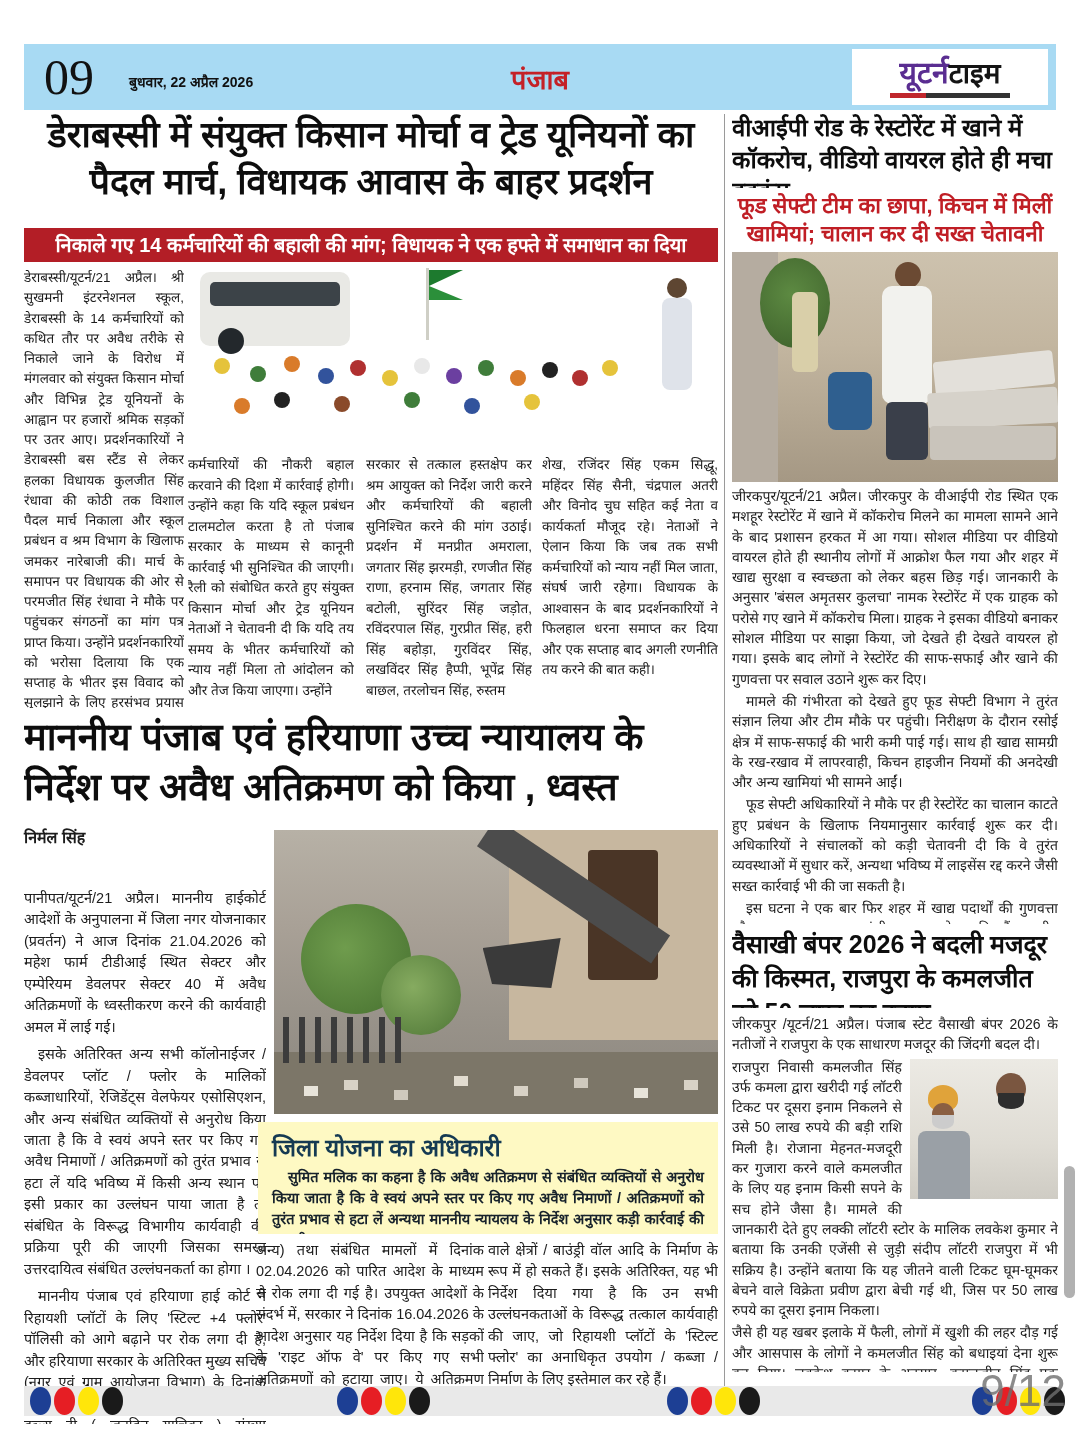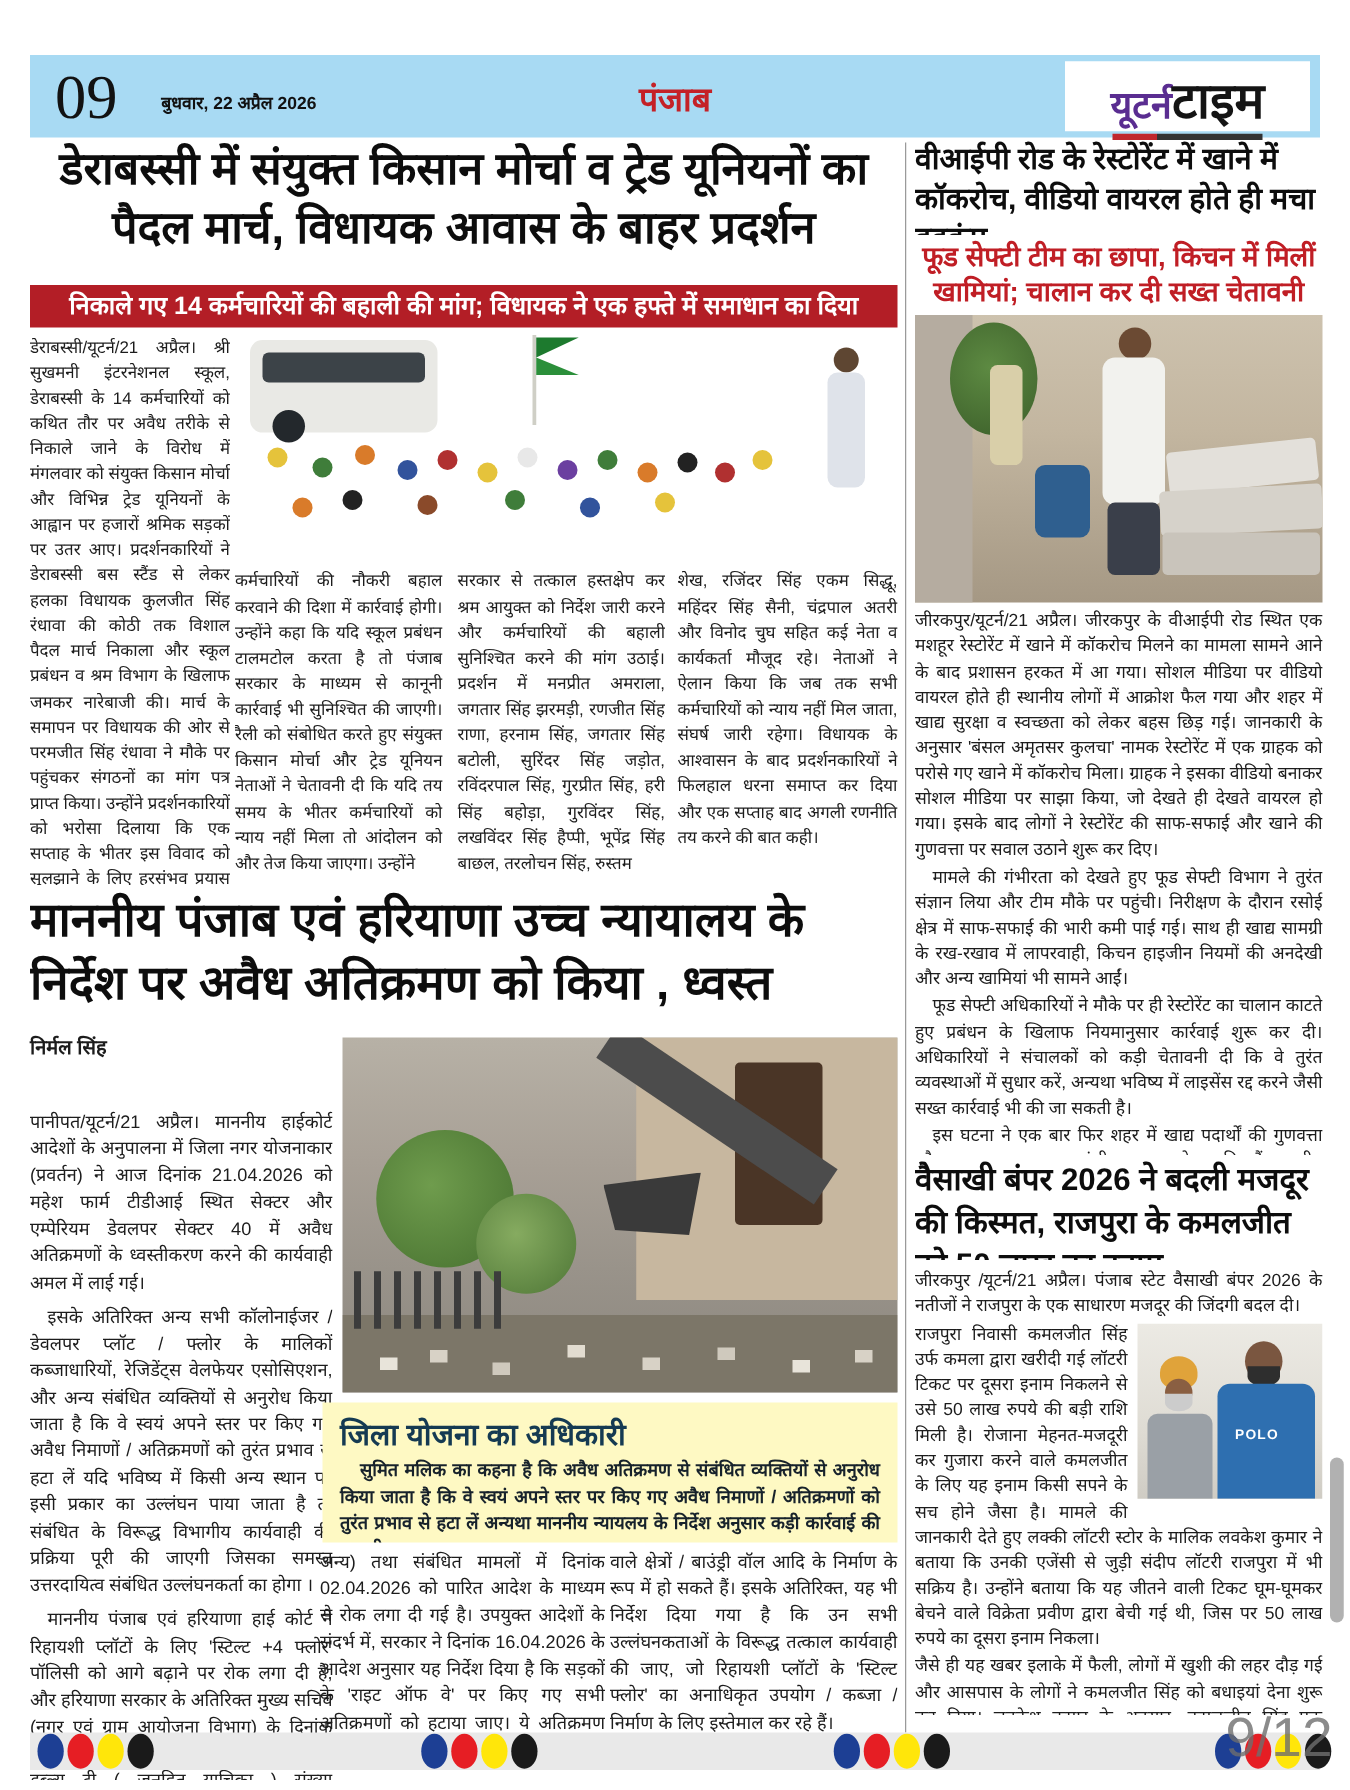--- a/index.html
+++ b/index.html
@@ -8,21 +8,21 @@
   
   .masthead{position:absolute;left:24px;top:44px;width:1032px;height:66px;background:#a8daf3;}
   .pageno{position:absolute;left:20px;top:2px;font-family:"Liberation Serif",serif;
           font-size:50px;font-weight:normal;color:#121212;line-height:62px;}
   .dateline{position:absolute;left:105px;top:28px;font-size:14px;font-weight:bold;color:#111;}
   .section{position:absolute;left:0;right:0;top:16px;text-align:center;font-size:27px;
            font-weight:bold;color:#c42127;}
   .logobox{position:absolute;right:8px;top:5px;width:196px;height:56px;background:#ffffff;
            text-align:center;padding-top:2px;box-sizing:border-box;}
   .logo1{font-size:30px;font-weight:bold;color:#5a2d91;}
-  .logo2{font-size:40px;font-weight:bold;color:#141414;}
+  .logo2{font-size:28px;font-weight:bold;color:#141414;}
   .logotag{margin:1px auto 0;width:120px;height:5px;background:linear-gradient(90deg,#c0272d 0 30%,#333 30% 100%);}
   
   .justify{text-align:justify;}
   p{margin:0 0 6px 0;}
   
   .h1{position:absolute;left:24px;top:112px;width:694px;height:112px;overflow:hidden;
       font-size:36px;line-height:1.3;font-weight:bold;text-align:center;color:#0d0d0d;}
   .strip1{position:absolute;left:24px;top:228px;width:694px;height:34px;background:#b31e26;
           color:#fff;font-size:20px;font-weight:bold;text-align:center;line-height:34px;overflow:hidden;}
   .s1col1{position:absolute;left:24px;top:268px;width:160px;height:440px;overflow:hidden;
@@ -225,23 +225,20 @@
   <div class="s4body justify">
     <p>जीरकपुर /यूटर्न/21 अप्रैल। पंजाब स्टेट वैसाखी बंपर 2026 के नतीजों ने राजपुरा के एक साधारण मजदूर की जिंदगी बदल दी।</p>
     <div>
       <div class="photo4">
         <div class="man1turban"></div>
         <div class="man1face"></div>
         <div class="man1beard"></div>
         <div class="man1body"></div>
         <div class="man2head"></div>
         <div class="man2beard"></div>
-        <div class="man2body">
-          <span class="polo">POLO</span>
-        </div>
       </div>
       <p>राजपुरा निवासी कमलजीत सिंह उर्फ कमला द्वारा खरीदी गई लॉटरी टिकट पर दूसरा इनाम निकलने से उसे 50 लाख रुपये की बड़ी राशि मिली है। रोजाना मेहनत-मजदूरी कर गुजारा करने वाले कमलजीत के लिए यह इनाम किसी सपने के सच होने जैसा है। मामले की जानकारी देते हुए लक्की लॉटरी स्टोर के मालिक लवकेश कुमार ने बताया कि उनकी एजेंसी से जुड़ी संदीप लॉटरी राजपुरा में भी सक्रिय है। उन्होंने बताया कि यह जीतने वाली टिकट घूम-घूमकर बेचने वाले विक्रेता प्रवीण द्वारा बेची गई थी, जिस पर 50 लाख रुपये का दूसरा इनाम निकला।</p>
       <p>जैसे ही यह खबर इलाके में फैली, लोगों में खुशी की लहर दौड़ गई और आसपास के लोगों ने कमलजीत सिंह को बधाइयां देना शुरू कर दिया। लवकेश कुमार के अनुसार, कमलजीत सिंह एक साधारण परिवार से ताल्लुक रखते हैं और सोलर प्लेटों से जुड़े काम में मजदूरी करते हैं। दिनभर की कड़ी मेहनत से जीवन यापन करने वाले इस व्यक्ति के लिए यह इनाम बड़ी राहत और नया मौका लेकर आया है।</p>
     </div>
   </div>
 
   <div class="footstrip"></div>
   <div class="dots g1">
     <span class="d-blue"></span>
       <span class="d-red"></span>

